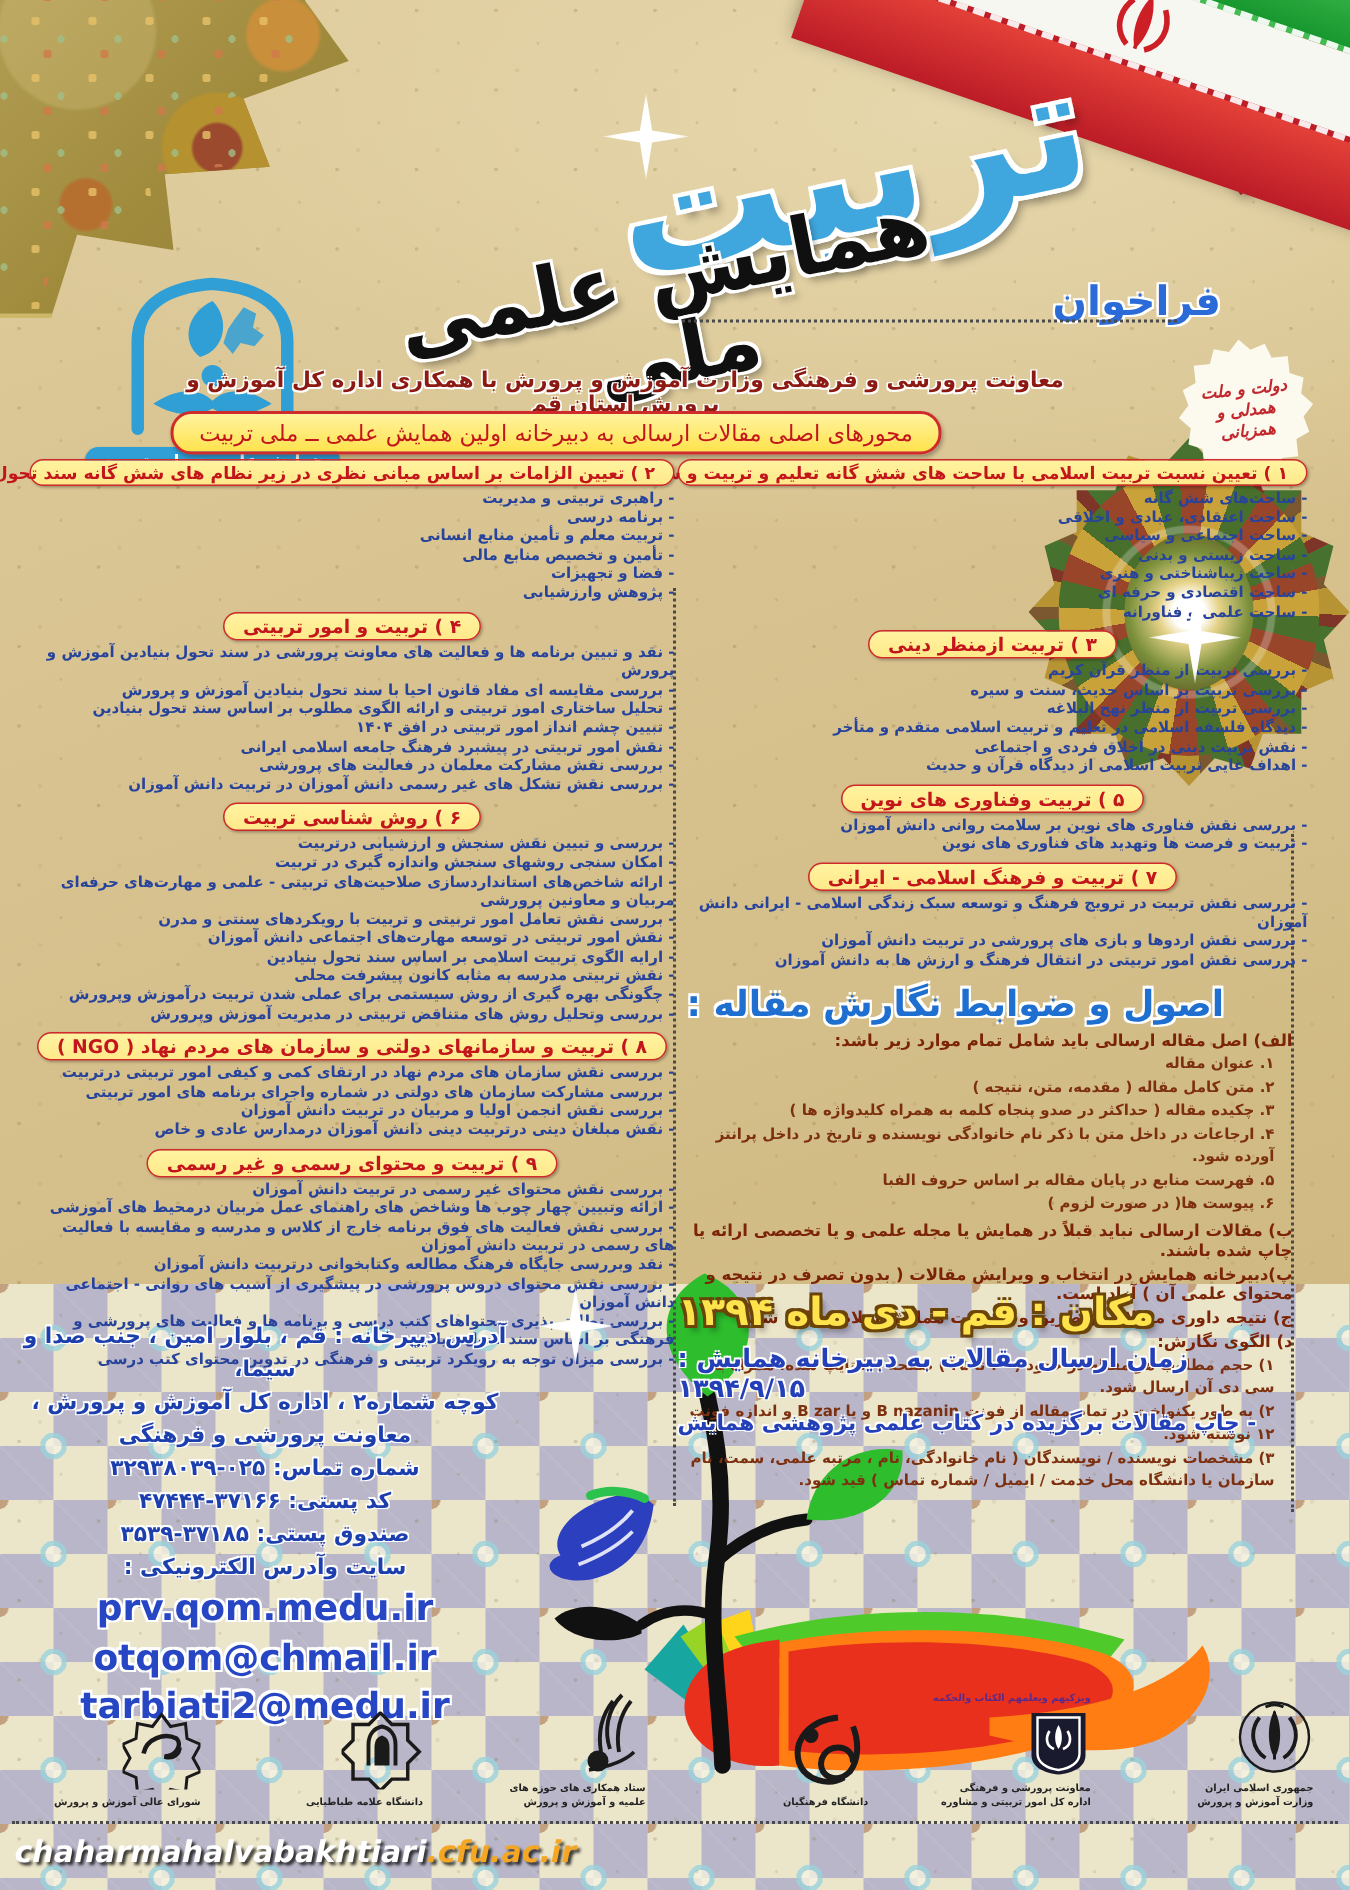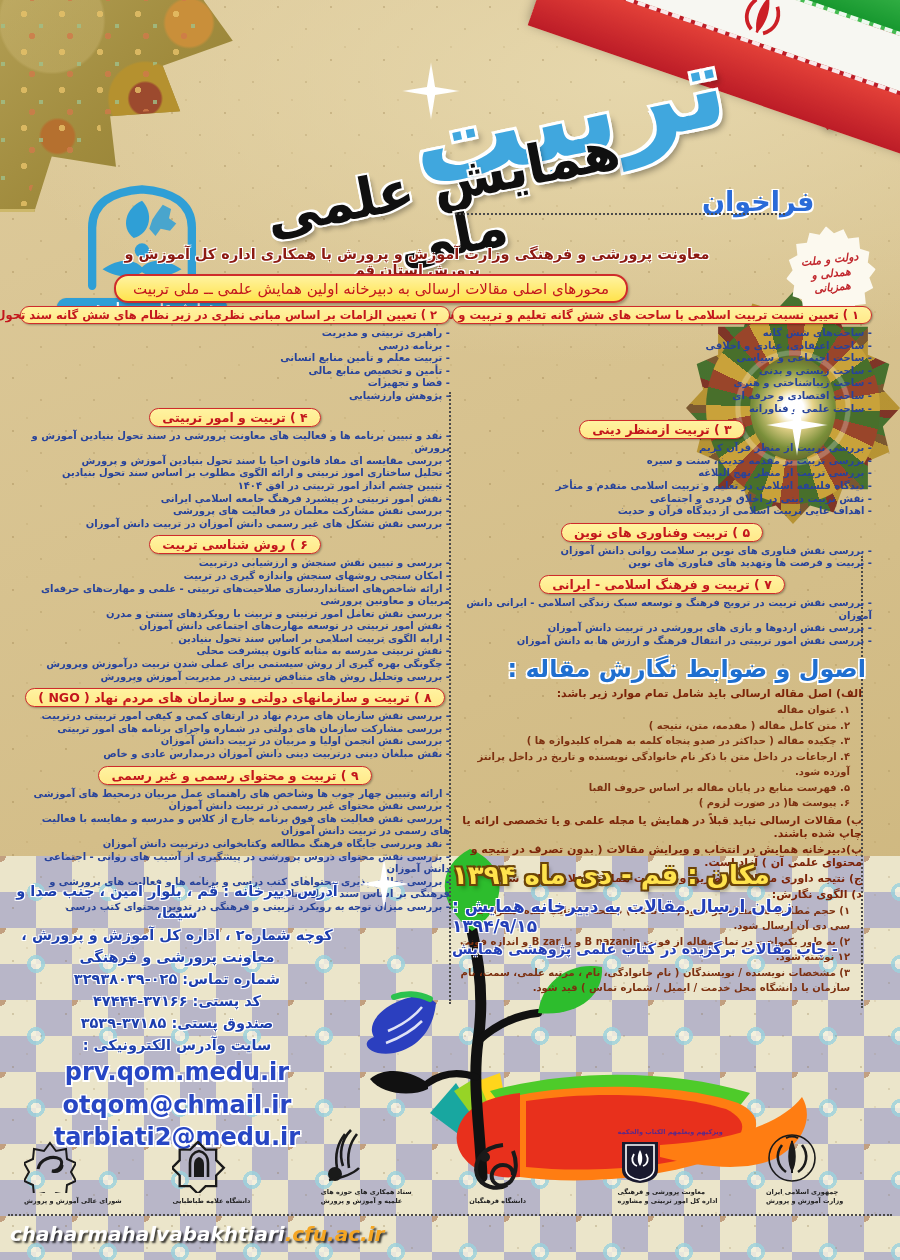--- a/index.html
+++ b/index.html
@@ -81,21 +81,21 @@
   .col-left{left:20px;width:430px;}
   .col-right{left:452px;width:420px;}
   .sec{margin-bottom:5px;}
   .sec-head{background:linear-gradient(#fff3a0,#ffe98a);border:1.6px solid #cf2b2b;color:#c3161c;
     font-weight:bold;font-size:12.5px;border-radius:12px;padding:1px 12px;width:fit-content;
     margin:0 auto 3px;text-align:center;box-shadow:1px 1px 2px rgba(0,0,0,.3);}
   .sec-head.long{white-space:nowrap;font-size:11.5px;width:auto;letter-spacing:-.2px;}
   .sec-item{font-size:10px;color:#27439b;font-weight:bold;line-height:1.26;}
   .sec-item::before{content:"- ";}
   
-  .rules-heading{font-size:24px;font-weight:bold;color:#1f6fd0;text-align:right;margin:8px 6px 4px;
+  .rules-heading{font-size:24px;font-weight:bold;color:#1f6fd0;text-align:left;margin:8px 6px 4px;
     text-shadow:1.5px 1.5px 0 #fff,-1.5px -1.5px 0 #fff,1.5px -1.5px 0 #fff,-1.5px 1.5px 0 #fff;}
   .rules{font-size:10.5px;color:#7c3010;font-weight:bold;text-align:right;padding:0 10px 0 4px;}
   .rules .lead{font-size:11px;color:#7c2408;margin:3px 0 2px;}
   .rule-item{font-size:10px;line-height:1.55;padding-right:12px;}
   
   .tiles{position:absolute;left:0;top:856px;width:900px;height:404px;background:#ebe5ca;z-index:0;}
   .tiles::before{content:"";position:absolute;inset:0;opacity:.55;
     background-image:linear-gradient(45deg,#8f90c8 25%,transparent 25% 75%,#8f90c8 75%),
       linear-gradient(45deg,#8f90c8 25%,transparent 25% 75%,#8f90c8 75%);
     background-position:0 0,36px 36px;background-size:72px 72px;}
@@ -114,21 +114,21 @@
   .event .deadline{margin-top:6px;font-size:17px;font-weight:bold;color:#2440b8;
     text-shadow:1px 1px 0 #fff,-1px -1px 0 #fff,1px -1px 0 #fff,-1px 1px 0 #fff;}
   .event .note{margin-top:5px;font-size:14.5px;font-weight:bold;color:#2440b8;
     text-shadow:1px 1px 0 #fff,-1px -1px 0 #fff,1px -1px 0 #fff,-1px 1px 0 #fff;}
   .event .note::before{content:"- ";}
   
   .art{position:absolute;left:330px;top:845px;z-index:4;}
   
   .logos{position:absolute;left:0;top:1128px;width:900px;z-index:5;display:flex;direction:ltr;
     justify-content:space-between;align-items:flex-end;padding:0 24px;box-sizing:border-box;}
-  .logo{width:110px;text-align:left;}
+  .logo{width:110px;text-align:right;}
   .logo .cap{font-size:6.5px;font-weight:bold;color:#222;line-height:1.3;direction:rtl;}
   .logo .cap-top{font-size:6.5px;font-weight:bold;color:#5b2a8a;line-height:1.25;direction:rtl;}
   
   .dot-h{position:absolute;border-top:2px dotted #4a4a4a;z-index:5;}
   .dot-v{position:absolute;border-left:2px dotted #4a4a4a;z-index:5;}
   .watermark{position:absolute;left:10px;top:1222px;z-index:6;direction:ltr;font-style:italic;
     font-weight:bold;font-size:20px;text-shadow:2px 2px 2px rgba(0,0,0,.75);}
   .watermark .w1{color:#fff;}
   .watermark .w2{color:#f5a623;}
 </style>
@@ -206,21 +206,21 @@
           <div class="sec-item">ساحت زیستی و بدنی</div>
           <div class="sec-item">ساحت زیباشناختی و هنری</div>
           <div class="sec-item">ساحت اقتصادی و حرفه ای</div>
           <div class="sec-item">ساحت علمی و فناورانه</div>
         </div>
     </div>
     <div class="sec">
       <div class="sec-head">۳ )  تربیت ازمنظر دینی</div>
       <div>
           <div class="sec-item">بررسی تربیت از منظر قرآن کریم</div>
-          <div class="sec-item">بررسی تربیت بر مقدمه حدیث، سنت و سیره</div>
+          <div class="sec-item">بررسی تربیت بر اساس حدیث، سنت و سیره</div>
           <div class="sec-item">بررسی تربیت از منظر نهج البلاغه</div>
           <div class="sec-item">دیدگاه فلسفه اسلامی در تعلیم و تربیت اسلامی متقدم و متأخر</div>
           <div class="sec-item">نقش تربیت دینی در اخلاق فردی و اجتماعی</div>
           <div class="sec-item">اهداف غایی تربیت اسلامی از دیدگاه قرآن و حدیث</div>
         </div>
     </div>
     <div class="sec">
       <div class="sec-head">۵ )  تربیت وفناوری های نوین</div>
       <div>
           <div class="sec-item">بررسی نقش فناوری های نوین  بر سلامت روانی دانش آموزان</div>
@@ -302,22 +302,22 @@
       <div>
           <div class="sec-item">بررسی نقش سازمان های مردم نهاد در ارتقای کمی و کیفی امور تربیتی درتربیت</div>
           <div class="sec-item">بررسی مشارکت سازمان های دولتی در شماره واجرای برنامه های امور تربیتی</div>
           <div class="sec-item">بررسی نقش انجمن اولیا و  مربیان در تربیت دانش آموزان</div>
           <div class="sec-item">نقش مبلغان دینی درتربیت دینی  دانش آموزان درمدارس عادی و خاص</div>
         </div>
     </div>
     <div class="sec">
       <div class="sec-head">۹ )  تربیت و محتوای رسمی و غیر رسمی</div>
       <div>
+          <div class="sec-item">بررسی نقش محتوای غیر رسمی در تربیت دانش آموزان</div>
           <div class="sec-item">ارائه وتبیین چهار چوب ها وشاخص های راهنمای عمل مربیان درمحیط های آموزشی</div>
-          <div class="sec-item">بررسی نقش محتوای غیر رسمی در تربیت دانش آموزان</div>
           <div class="sec-item">بررسی نقش فعالیت های فوق برنامه خارج از کلاس و مدرسه و مقایسه با فعالیت های رسمی در تربیت دانش آموزان</div>
           <div class="sec-item">نقد وبررسی جایگاه فرهنگ مطالعه وکتابخوانی درتربیت دانش آموزان</div>
           <div class="sec-item">بررسی نقش محتوای دروس پرورشی در پیشگیری از آسیب های روانی - اجتماعی دانش آموزان</div>
           <div class="sec-item">بررسی تطابق پذیری محتواهای کتب درسی و برنامه ها و فعالیت های پرورشی و فرهنگی بر اساس سند تحول بنیادین</div>
           <div class="sec-item">بررسی میزان توجه به رویکرد تربیتی و فرهنگی در تدوین محتوای کتب درسی</div>
         </div>
     </div>
   </div>
 
   <div class="event">

